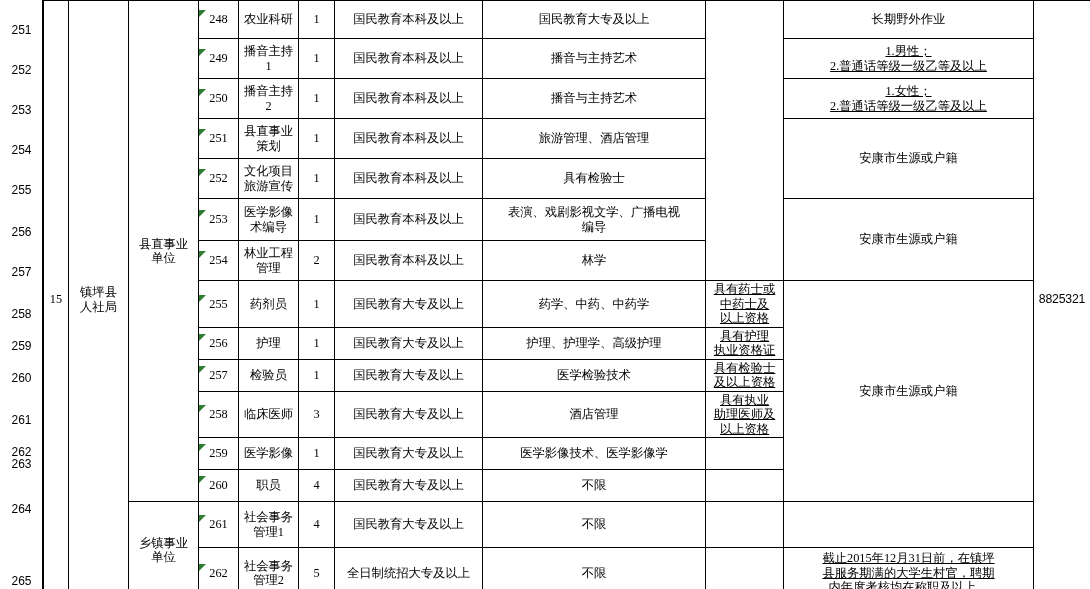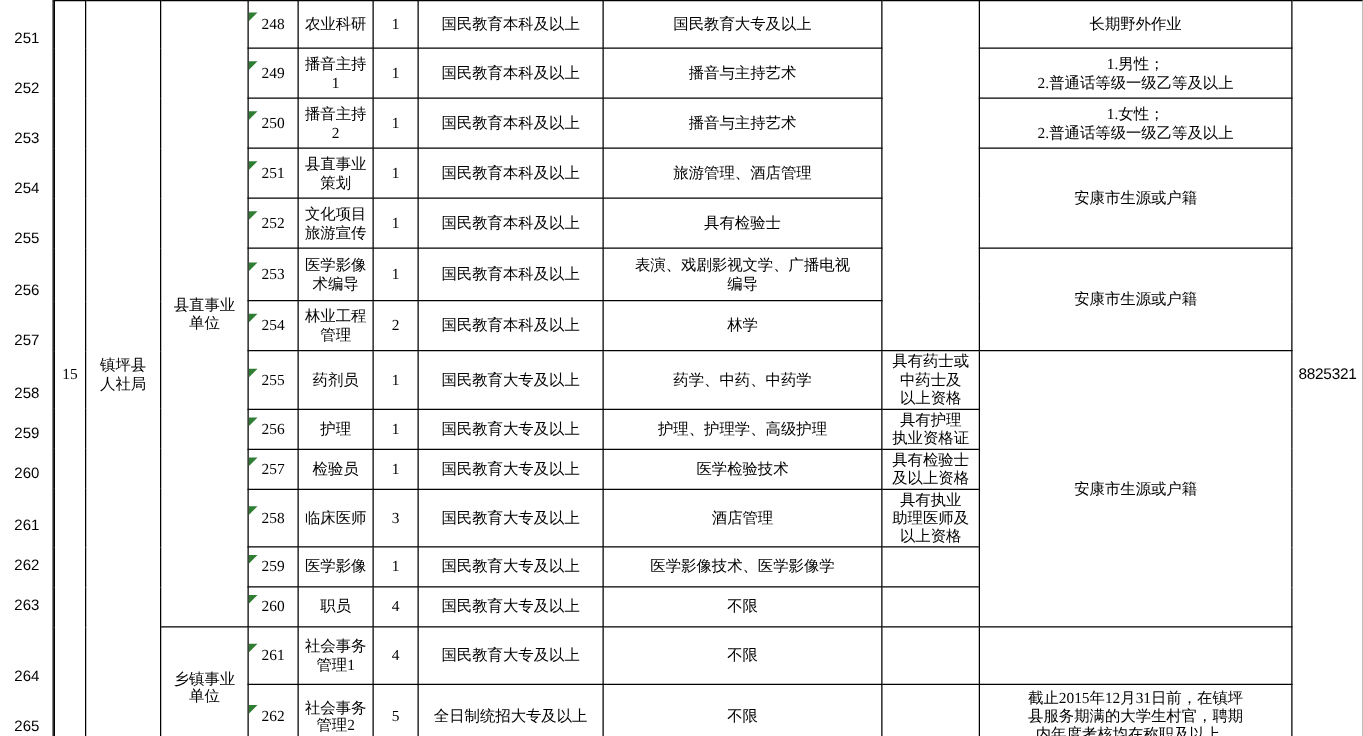--- a/index.html
+++ b/index.html
@@ -78,21 +78,21 @@
   .tri {
     position: absolute;
     left: -2px;
     top: -2px;
     width: 0;
     height: 0;
     border-top: 7px solid #2f7d32;
     border-right: 7px solid transparent;
   }
   .small { font-size: 11.6px; }
-  .tight { line-height: 1.1; }
+  .tight { line-height: 1.1; text-decoration: underline; }
   .num-cell { font-size: 12px; }
   .phone {
     font-family: "Liberation Sans", "DejaVu Sans", sans-serif;
     font-size: 11.5px;
     letter-spacing: -0.2px;
   }
 </style>
 </head>
 <body>
 
@@ -104,22 +104,22 @@
     <div class="rowhdr" style="top:78px;height:40px;">253</div>
     <div class="rowhdr" style="top:118px;height:40px;">254</div>
     <div class="rowhdr" style="top:158px;height:40px;">255</div>
     <div class="rowhdr" style="top:198px;height:42px;">256</div>
     <div class="rowhdr" style="top:240px;height:40px;">257</div>
     <div class="rowhdr" style="top:280px;height:42px;">258</div>
     <div class="rowhdr" style="top:322px;height:32px;">259</div>
     <div class="rowhdr" style="top:354px;height:32px;">260</div>
     <div class="rowhdr" style="top:386px;height:42px;">261</div>
     <div class="rowhdr" style="top:428px;height:32px;">262</div>
-    <div class="rowhdr" style="top:460px;height:32px;">263</div>
-    <div class="rowhdr" style="top:503px;height:46px;">264</div>
+    <div class="rowhdr" style="top:440px;height:32px;">263</div>
+    <div class="rowhdr" style="top:471px;height:46px;">264</div>
     <div class="rowhdr" style="top:538px;height:51px;">265</div>
   </div>
 
   <table class="grid">
     <colgroup>
       <col style="width:25px">
       <col style="width:60px">
       <col style="width:70px">
       <col style="width:40px">
       <col style="width:60px">

